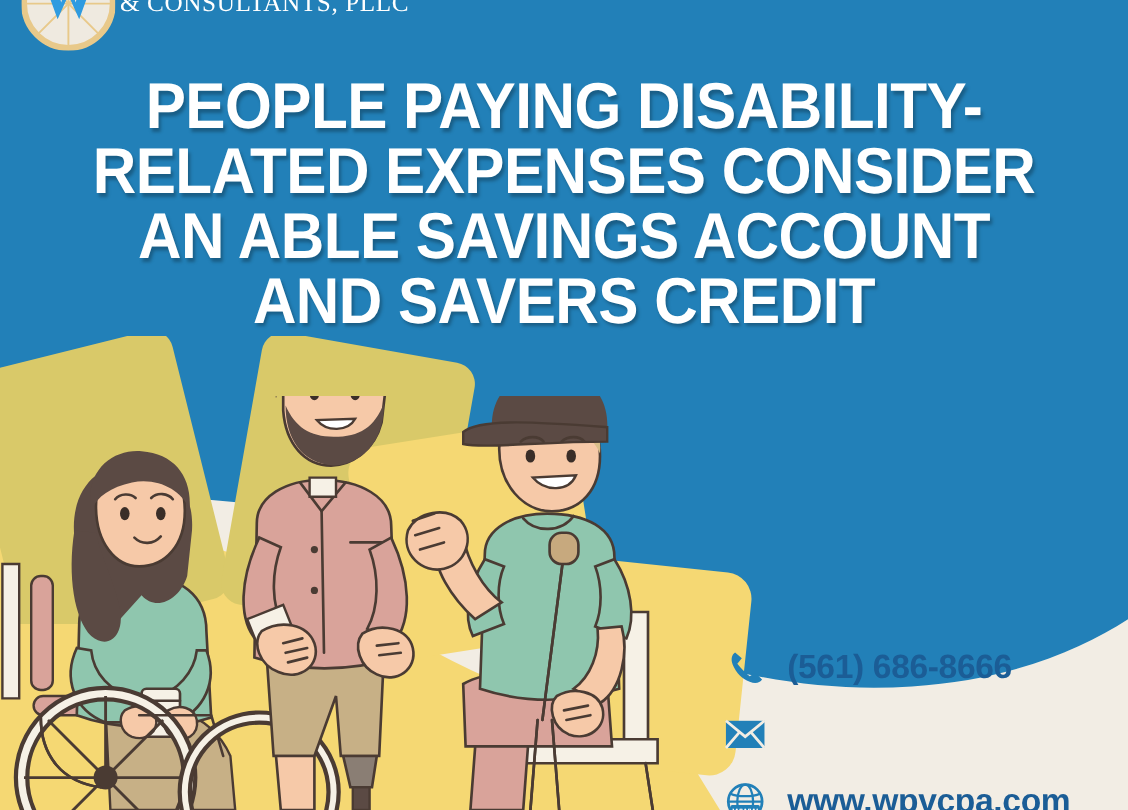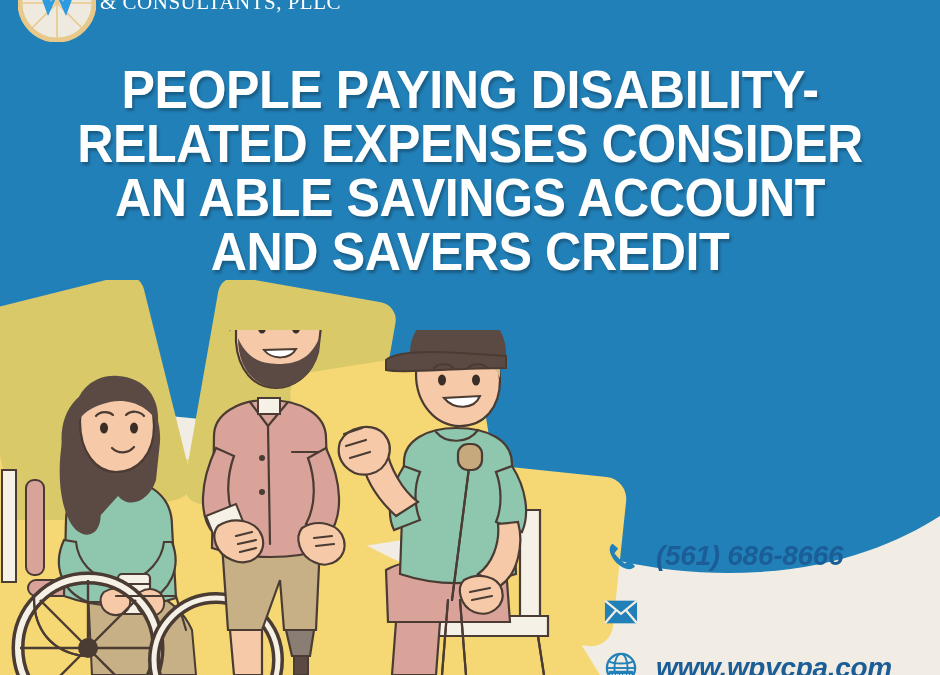--- a/index.html
+++ b/index.html
@@ -87,21 +87,20 @@
     width: 46px;
     height: 40px;
     flex: 0 0 46px;
     display: flex;
     align-items: center;
     justify-content: center;
   }
   .contact-txt {
     font-family: "Liberation Sans", sans-serif;
     font-weight: bold;
-    font-style: italic;
     font-size: 28px;
     color: #1B5D96;
     letter-spacing: -0.3px;
     white-space: nowrap;
     padding-left: 12px;
   }
 </style>
 </head>
 <body>
 

